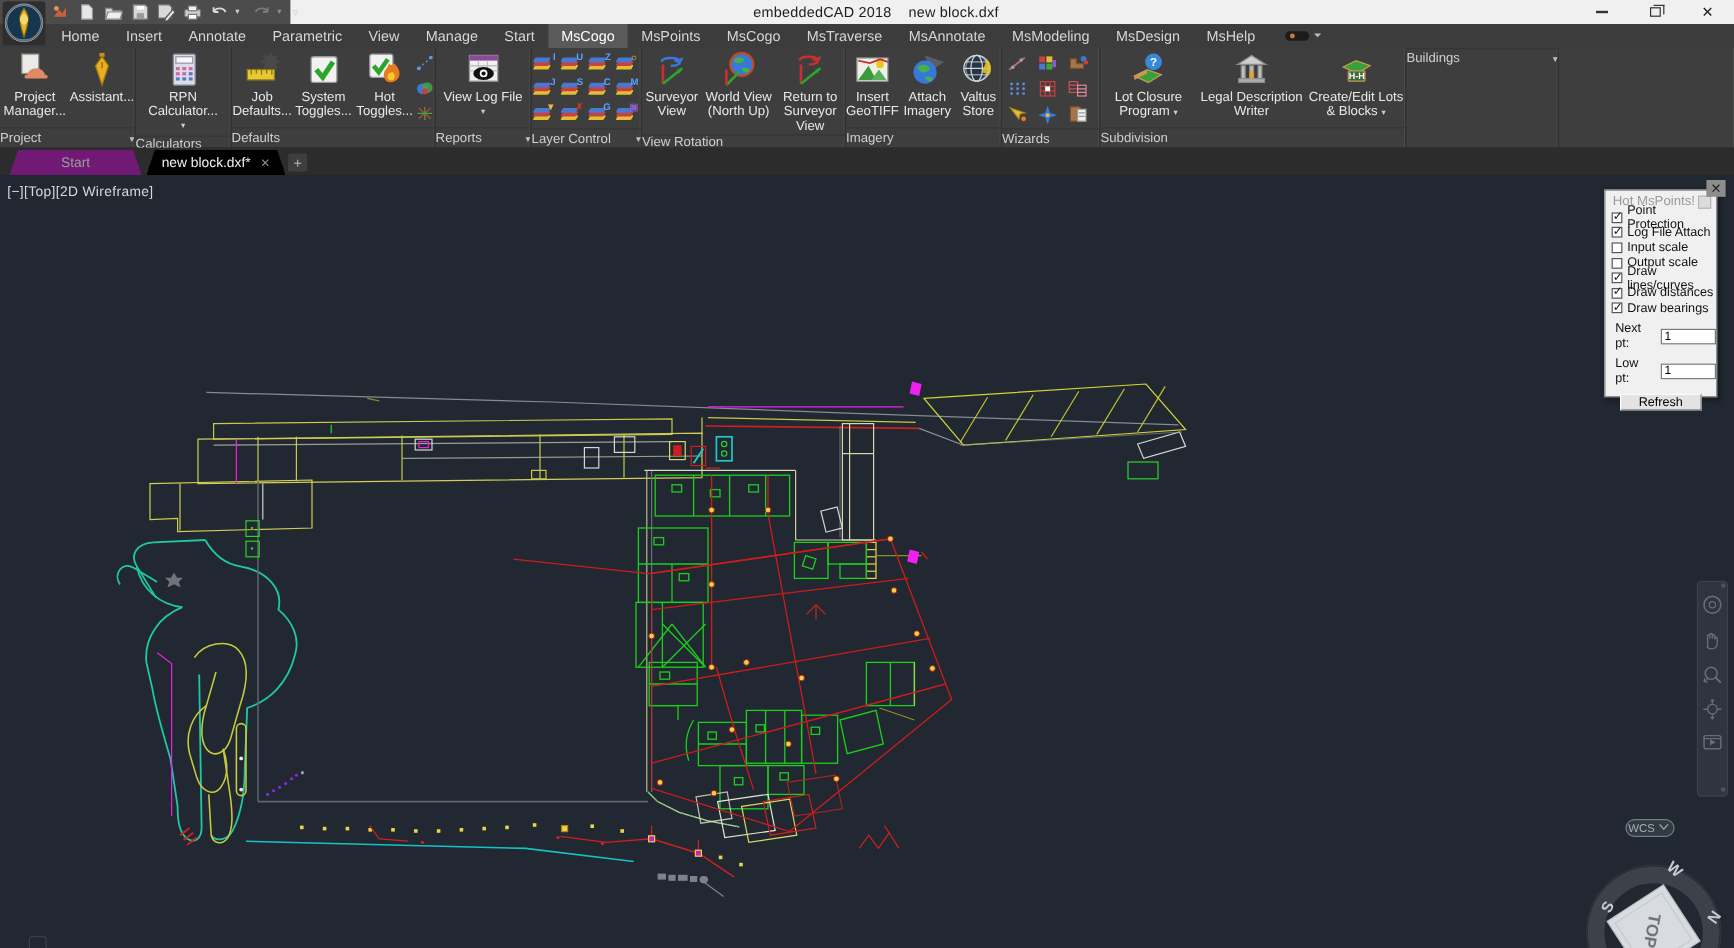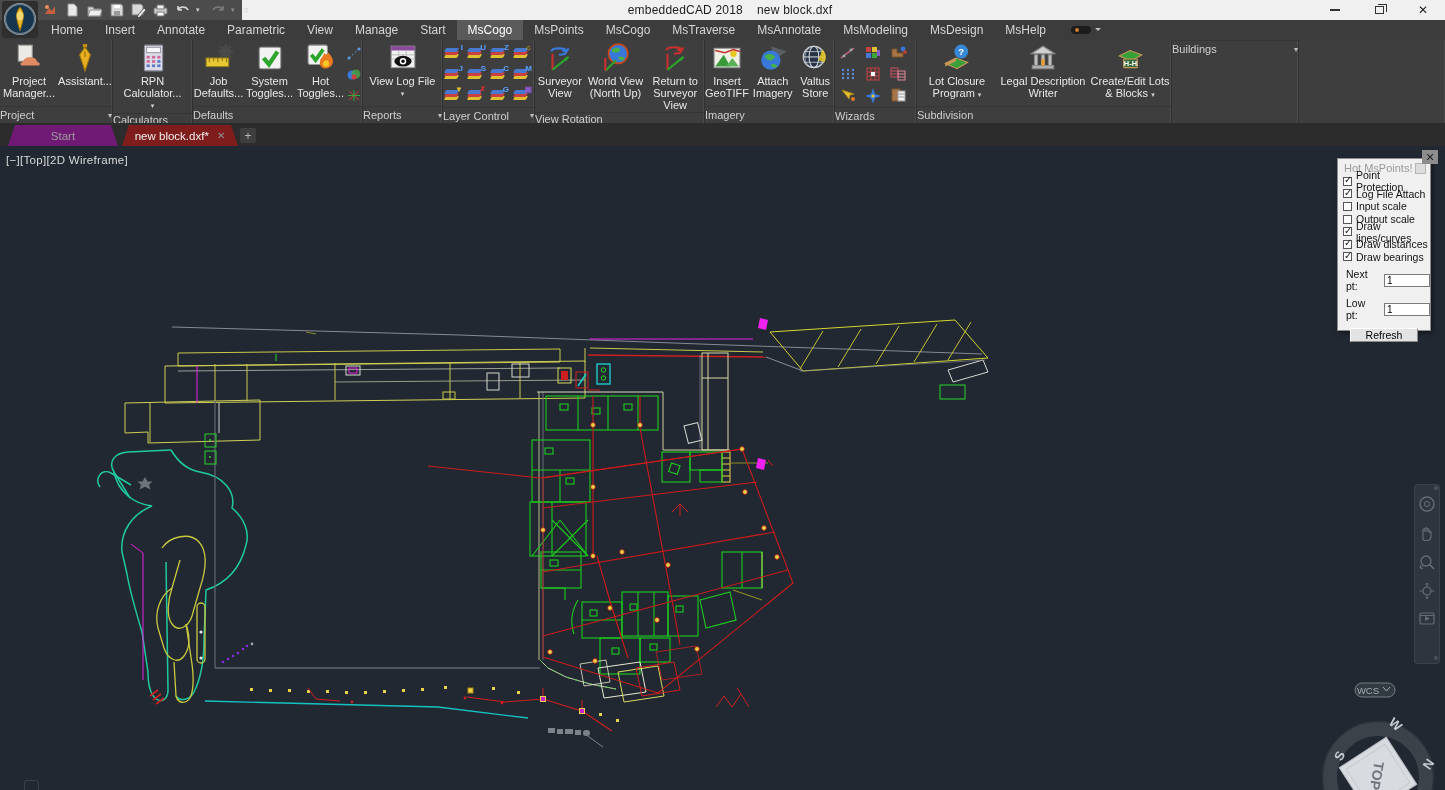--- a/index.html
+++ b/index.html
@@ -54,21 +54,21 @@
   .layer-ico { position:relative; width:20px; height:16px; }
   .layer-ico .b { position:absolute; left:2px; width:13px; height:4px; transform:skewX(-28deg); border-radius:1px; }
   .layer-ico .ch { position:absolute; right:0; top:-2px; font-size:8px; font-weight:bold; color:#5aa0ff; }
   .sidecol { display:flex; flex-direction:column; gap:3px; padding-top:4px; }
 
   
   .tabbar { position:absolute; top:123px; left:0; width:1445px; height:23px; background:#2c2c2c; }
   .dtab { position:absolute; top:2px; height:21px; font-size:11.5px; display:flex; align-items:center;
           justify-content:center; gap:8px; clip-path:polygon(7px 0, calc(100% - 7px) 0, 100% 100%, 0 100%); }
   .dtab.start { left:8px; width:110px; background:#701a75; color:#9c9c9c; }
-  .dtab.activetab { left:122px; width:116px; background:#7f1d1d; color:#efefef; }
+  .dtab.activetab { left:122px; width:116px; background:#000000; color:#efefef; }
   .dtab .x { color:#8f8f8f; font-size:10px; }
   .addtab { position:absolute; left:240px; top:5px; width:16px; height:15px; background:#3e3e3e; color:#b9b9b9;
             border-radius:2px; font-size:12px; display:flex; align-items:center; justify-content:center; }
 
   
   .canvas { position:absolute; top:146px; left:0; width:1445px; height:644px; background:#212832; overflow:hidden; }
   .vplabel { position:absolute; top:8px; left:6px; color:#d9d9d9; font-size:11.5px; letter-spacing:.3px; }
 
   
   .htpanel { position:absolute; left:1337px; top:12px; width:94px; height:173px; background:#f0f0f0;

